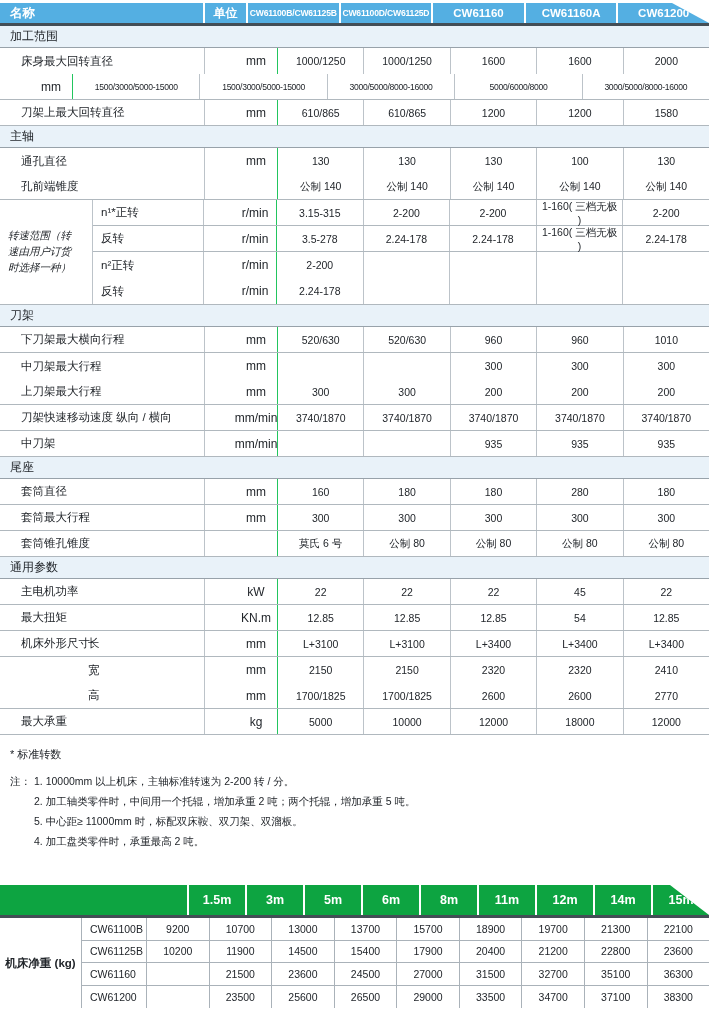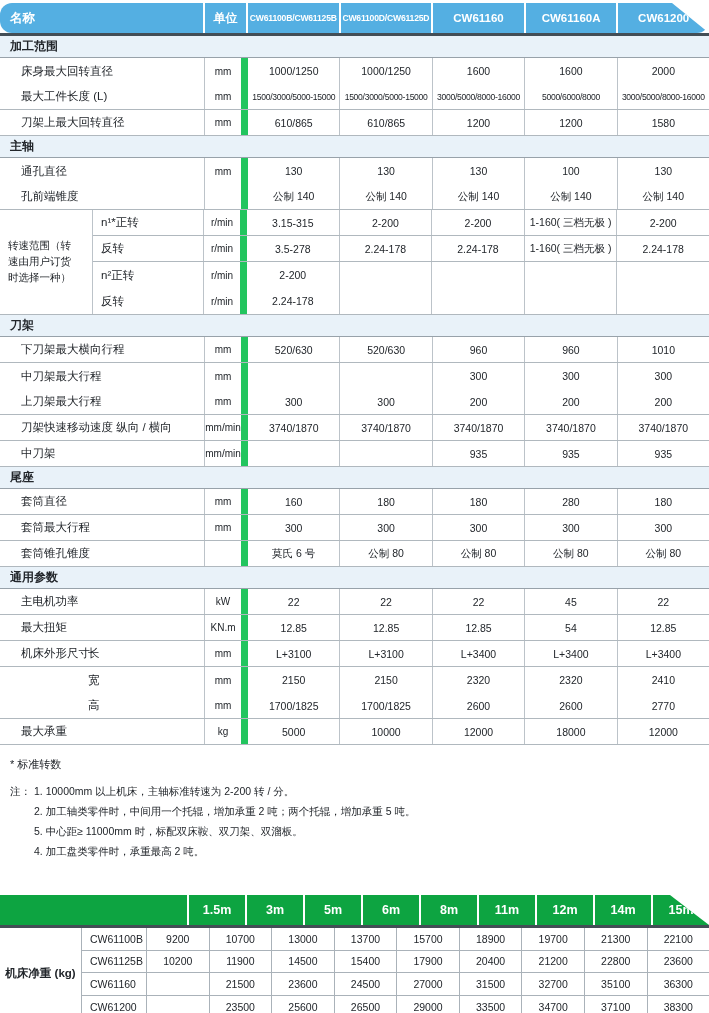--- a/index.html
+++ b/index.html
@@ -1,46 +1,46 @@
 <!DOCTYPE html>
 <html style="--blue: #54afe2; --green: #0da441; --dark: #434e56; --secbg: #e9f2f9;"><head>
 <meta charset="utf-8">
 <style>
   html,body{margin:0;padding:0;background:#fff;}
   .sheet{position:relative;width:709px;height:1013px;background:#fff;color:#22262b;
          font-family:"Liberation Sans","DejaVu Sans",sans-serif;overflow:hidden;}
 
   
   .t1{margin-top:3px;}
-  .thead{display:flex;height:30px;background:var(--blue,#54afe2);color:#fff;font-weight:bold;
-         clip-path:polygon(0 0,calc(100% - 37px) 0,100% 100%,0 100%);border-radius:12px;}
+  .thead{display:flex;height:20px;background:var(--blue,#54afe2);color:#fff;font-weight:bold;
+         clip-path:polygon(0 0,calc(100% - 37px) 0,100% 100%,0 100%);}
   .hc{display:flex;align-items:center;justify-content:center;font-size:11.5px;
       border-right:2px solid #fff;box-sizing:border-box;}
   .hc:last-child{border-right:none;}
   .h0{width:205px;justify-content:flex-start;padding-left:10px;font-size:12.5px;}
   .h1{width:43px;font-size:12px;}
   .hm{flex:1;}
   .hm.sm{font-size:8.6px;letter-spacing:-0.2px;}
   .dark{height:3px;background:var(--dark,#434e56);}
   .sec{height:22px;background:var(--secbg,#e9f2f9);border-bottom:1px solid #98a2aa;
-       display:flex;align-items:center;padding-left:10px;font-size:12px;font-weight:bold;box-sizing:border-box;}
+       display:flex;align-items:center;padding-left:10px;font-size:12px;font-weight:normal;box-sizing:border-box;}
   .row{display:flex;height:26px;border-bottom:1px solid #b0b8be;box-sizing:border-box;}
   .row.nb{border-bottom:none;}
   .cell{display:flex;align-items:center;justify-content:center;font-size:10.5px;box-sizing:border-box;}
   .lab{width:205px;justify-content:flex-start;padding-left:21px;border-right:1px solid #bcc3c9;
        position:relative;font-size:11.5px;}
   .sublab{width:111px;padding-left:8px;}
-  .unit{width:43px;border-right:7px solid #22c55e;font-size:10px;}
+  .unit{width:43px;border-right:1px solid #22c55e;font-size:12px;margin-left:30px;}
   .val{flex:1;border-right:1px solid #bcc3c9;padding:0 2px;text-align:center;}
   .val:last-child{border-right:none;}
   .val.sm{font-size:8.6px;letter-spacing:-0.3px;}
   .ind{position:absolute;left:88px;}
   .grow{display:flex;border-bottom:1px solid #b0b8be;}
   .gl{width:93px;border-right:1px solid #bcc3c9;box-sizing:border-box;display:flex;align-items:center;
-      padding:0 20px 0 8px;font-size:10.5px;line-height:1.5;}
+      padding:0 20px 0 8px;font-size:10.5px;line-height:1.5;font-style:italic;}
   .gr{flex:1;display:flex;flex-direction:column;}
   .gr .row:last-child{border-bottom:none;}
 
   
   .notes{margin:12px 0 0 10px;}
   .star{font-size:11px;margin-bottom:9px;}
   .nline{display:flex;align-items:flex-start;font-size:10.5px;}
   .nlabel{width:24px;flex:none;line-height:20px;}
   .nitems{flex:1;}
   .nitem{line-height:20px;}
@@ -86,23 +86,20 @@
           <span>床身最大回转直径</span>
         </div>
         <div class="cell unit">mm</div>
         <div class="cell val">1000/1250</div>
         <div class="cell val">1000/1250</div>
         <div class="cell val">1600</div>
         <div class="cell val">1600</div>
         <div class="cell val">2000</div>
       </div>
       <div class="row">
-        <div class="cell lab">
-          <span>最大工件长度 (L)</span>
-        </div>
         <div class="cell unit">mm</div>
         <div class="cell val sm">1500/3000/5000-15000</div>
         <div class="cell val sm">1500/3000/5000-15000</div>
         <div class="cell val sm">3000/5000/8000-16000</div>
         <div class="cell val sm">5000/6000/8000</div>
         <div class="cell val sm">3000/5000/8000-16000</div>
       </div>
       <div class="row">
         <div class="cell lab">
           <span>刀架上最大回转直径</span>

